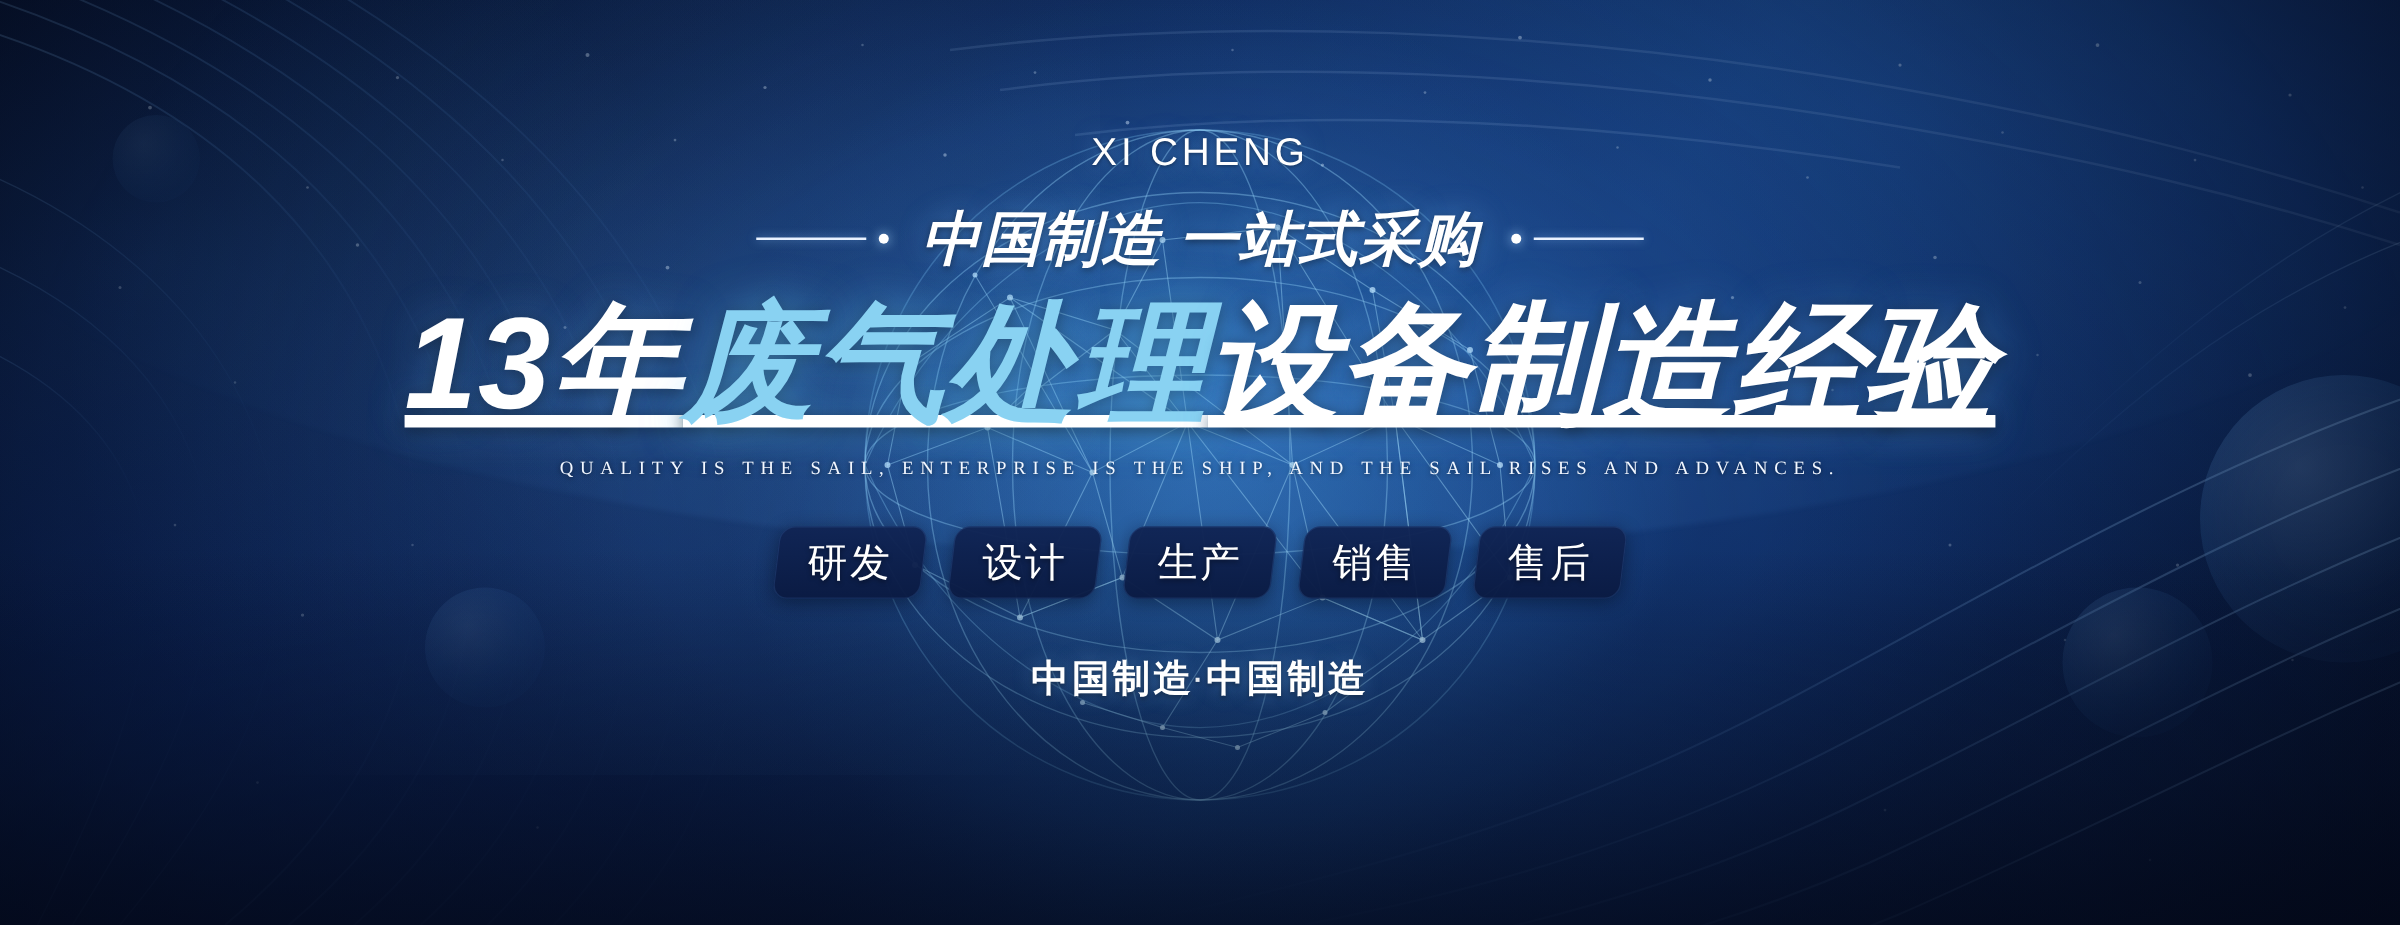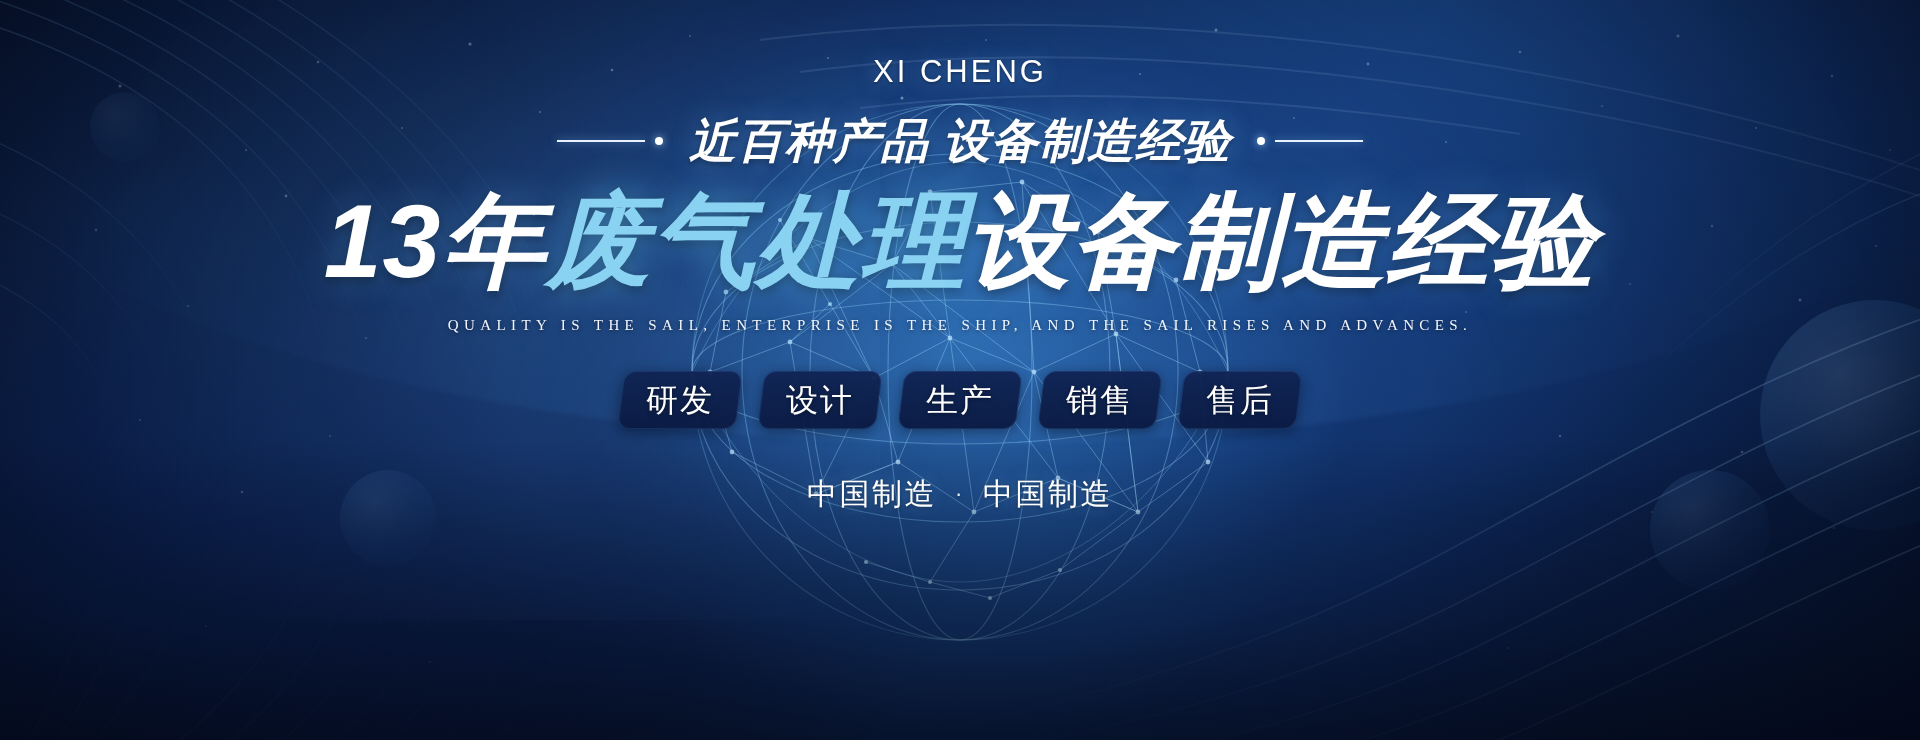--- a/index.html
+++ b/index.html
@@ -63,21 +63,21 @@
   .orb-c{ left:340px; top:470px; width:96px;  height:96px;  opacity:.5; }
   .orb-d{ left:90px;  top:92px;  width:70px;  height:70px;  opacity:.45; }
 
   
   .content{
     position:relative; z-index:30; width:1920px; height:740px;
     display:flex; flex-direction:column; align-items:center;
   }
 
   .eyebrow{
-    margin-top:56px;
+    margin-top:106px;
     font-size:31px; font-weight:400; color:#ffffff;
     letter-spacing:3.0px; line-height:1;
     text-shadow:0 0 18px rgba(120,190,255,0.50), 0 1px 3px rgba(0,0,0,.45);
     text-align:center;
   }
 
   .subrow{
     margin-top:30px;
     display:flex; align-items:center; justify-content:center; gap:26px;
   }
@@ -97,20 +97,21 @@
     letter-spacing:1px; line-height:1; white-space:nowrap;
     text-shadow:0 0 24px rgba(110,185,255,.45), 0 2px 6px rgba(0,0,0,.5);
   }
 
   .headline{
     margin-top:22px;
     font-size:104px; font-weight:700; font-style:italic;
     letter-spacing:1px; line-height:1.06; white-space:nowrap;
     color:#ffffff;
     text-shadow:0 0 34px rgba(100,180,255,.40), 0 3px 12px rgba(0,0,0,.50);
+    text-decoration:underline;
   }
   .headline .accent{ color:#89d2f2; text-shadow:0 0 34px rgba(100,200,255,.55), 0 3px 12px rgba(0,0,0,.45); }
 
   .tagline{
     margin-top:22px;
     font-family:"Liberation Serif", serif;
     font-size:15px; font-weight:400; color:#f2f7ff;
     letter-spacing:5.4px; line-height:1; white-space:nowrap;
     text-shadow:0 1px 4px rgba(0,0,0,.55);
   }
@@ -129,22 +130,22 @@
     transform:skewX(-7deg);
   }
   .pill span{
     transform:skewX(7deg);
     font-size:32px; font-weight:500; color:#ffffff; letter-spacing:2px; line-height:1;
     text-shadow:0 1px 4px rgba(0,0,0,.45);
   }
 
   .footline{
     margin-top:50px;
-    display:flex; align-items:center; gap:18px;
-    font-size:30px; font-weight:400; color:#ffffff; letter-spacing:2.5px; line-height:1;
+    display:flex; align-items:center; 
+    font-size:30px; font-weight:700; color:#ffffff; letter-spacing:2.5px; line-height:1;
     text-shadow:0 0 16px rgba(120,190,255,.40), 0 1px 4px rgba(0,0,0,.5);
   }
   .footline .mid{ font-size:22px; opacity:.9; }
 </style>
 </head>
 <body>
 
 <div class="banner">
 
   <div class="layer topsweep"></div>
@@ -338,21 +339,21 @@
 
   <div class="content">
 
     <div class="eyebrow">XI CHENG</div>
 
     <div class="subrow">
       <span class="orn left">
         <span class="bar"></span>
           <span class="dot"></span>
       </span>
-      <div class="subtitle">近百种产品 设备制造经验</div>
+      <div class="subtitle">中国制造 一站式采购</div>
       <span class="orn right">
         <span class="bar"></span>
           <span class="dot"></span>
       </span>
     </div>
 
     <h1 class="headline"><span>13年</span><span class="accent">废气处理</span><span>设备制造经验</span></h1>
 
     <div class="tagline">QUALITY IS THE SAIL, ENTERPRISE IS THE SHIP, AND THE SAIL RISES AND ADVANCES.</div>
 

